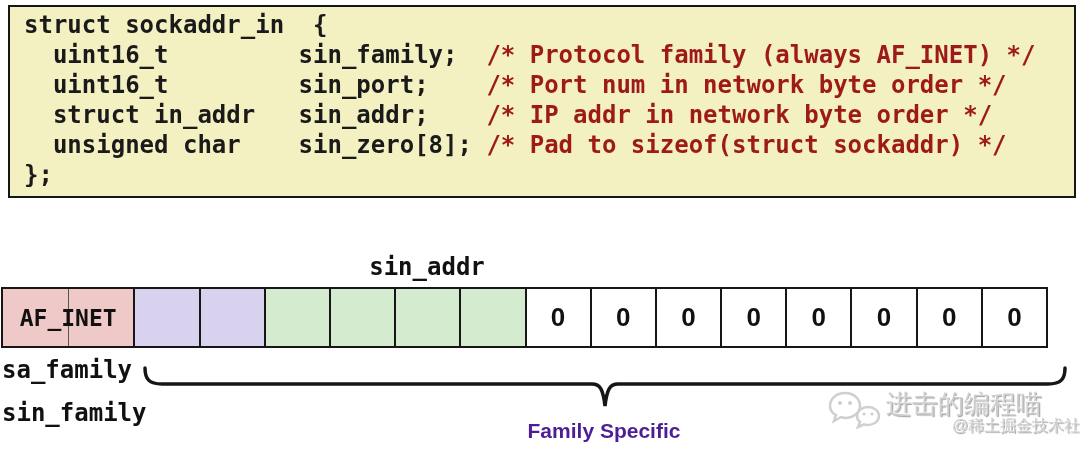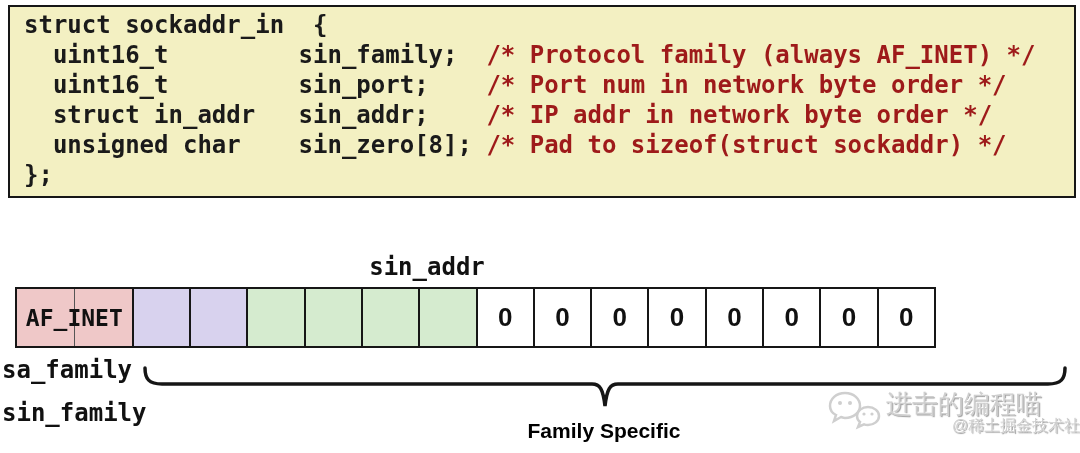--- a/index.html
+++ b/index.html
@@ -13,21 +13,21 @@
 
   
   .code-box{position:absolute;left:8px;top:5px;width:1068px;height:193px;
     box-sizing:border-box;background:var(--code-bg);
     border:2.5px solid var(--ink);padding:3px 0 0 14px;}
   #code-block{margin:0;font:bold 24px/30px "DejaVu Sans Mono", monospace;
     color:var(--code-text);white-space:pre;}
   #code-block .comment{color:var(--comment-text);margin-top:48px;}
 
   
-  .byte-row{position:absolute;left:15px;top:287px;width:921px;height:61px;
+  .byte-row{position:absolute;left:1px;top:287px;width:1047px;height:61px;
     box-sizing:border-box;border:2.5px solid var(--ink);display:flex;
     background:#fff;text-align:right;}
   .cell-group{display:flex;position:relative;min-width:0;}
   .cell{flex:1;border-left:2px solid var(--ink);display:flex;
     align-items:center;justify-content:center;
     font:bold 26px "Liberation Sans", sans-serif;color:#111;min-width:0;}
   .cell.thin{border-left:1px solid #555;}
   .byte-row .cell-group:first-child .cell:first-child{border-left:none;}
   .span-label{position:absolute;inset:0;display:flex;align-items:center;
     justify-content:center;font:bold 23px "DejaVu Sans Mono", monospace;
@@ -39,21 +39,21 @@
   #lbl-sin-port{left:214px;}
   #lbl-sin-addr{left:427px;}
   .left-label{position:absolute;left:2px;
     font:bold 24px "DejaVu Sans Mono", monospace;color:#111;white-space:nowrap;}
   #sa-family{top:356px;}
   #sin-family{top:399px;}
 
   .brace-svg{position:absolute;left:0;top:0;width:1080px;height:453px;
     pointer-events:none;}
   .brace-label{position:absolute;left:604px;top:419px;transform:translateX(-50%);
-    font:bold 21px "Liberation Sans", sans-serif;color:#000000;white-space:nowrap;}
+    font:bold 21px "Liberation Sans", sans-serif;color:#4c1d95;white-space:nowrap;}
 
   
   .watermark{position:absolute;left:828px;top:385px;width:250px;}
   .wm-icon{position:absolute;left:0;top:5px;}
   .wm-title{position:absolute;left:58px;top:2px;
     font:26px "Liberation Sans", sans-serif;color:#cfcfcf;white-space:nowrap;
     text-shadow:-1px -1px 0 #ffffff, 1px 1px 1px #9e9e9e;text-align:center;}
   .wm-subtitle{position:absolute;left:92px;top:31px;
     font:16px "Liberation Sans", sans-serif;color:#cfcfcf;white-space:nowrap;
     text-shadow:-1px -1px 0 #ffffff, 1px 1px 1px #9e9e9e;margin-left:32px;}

